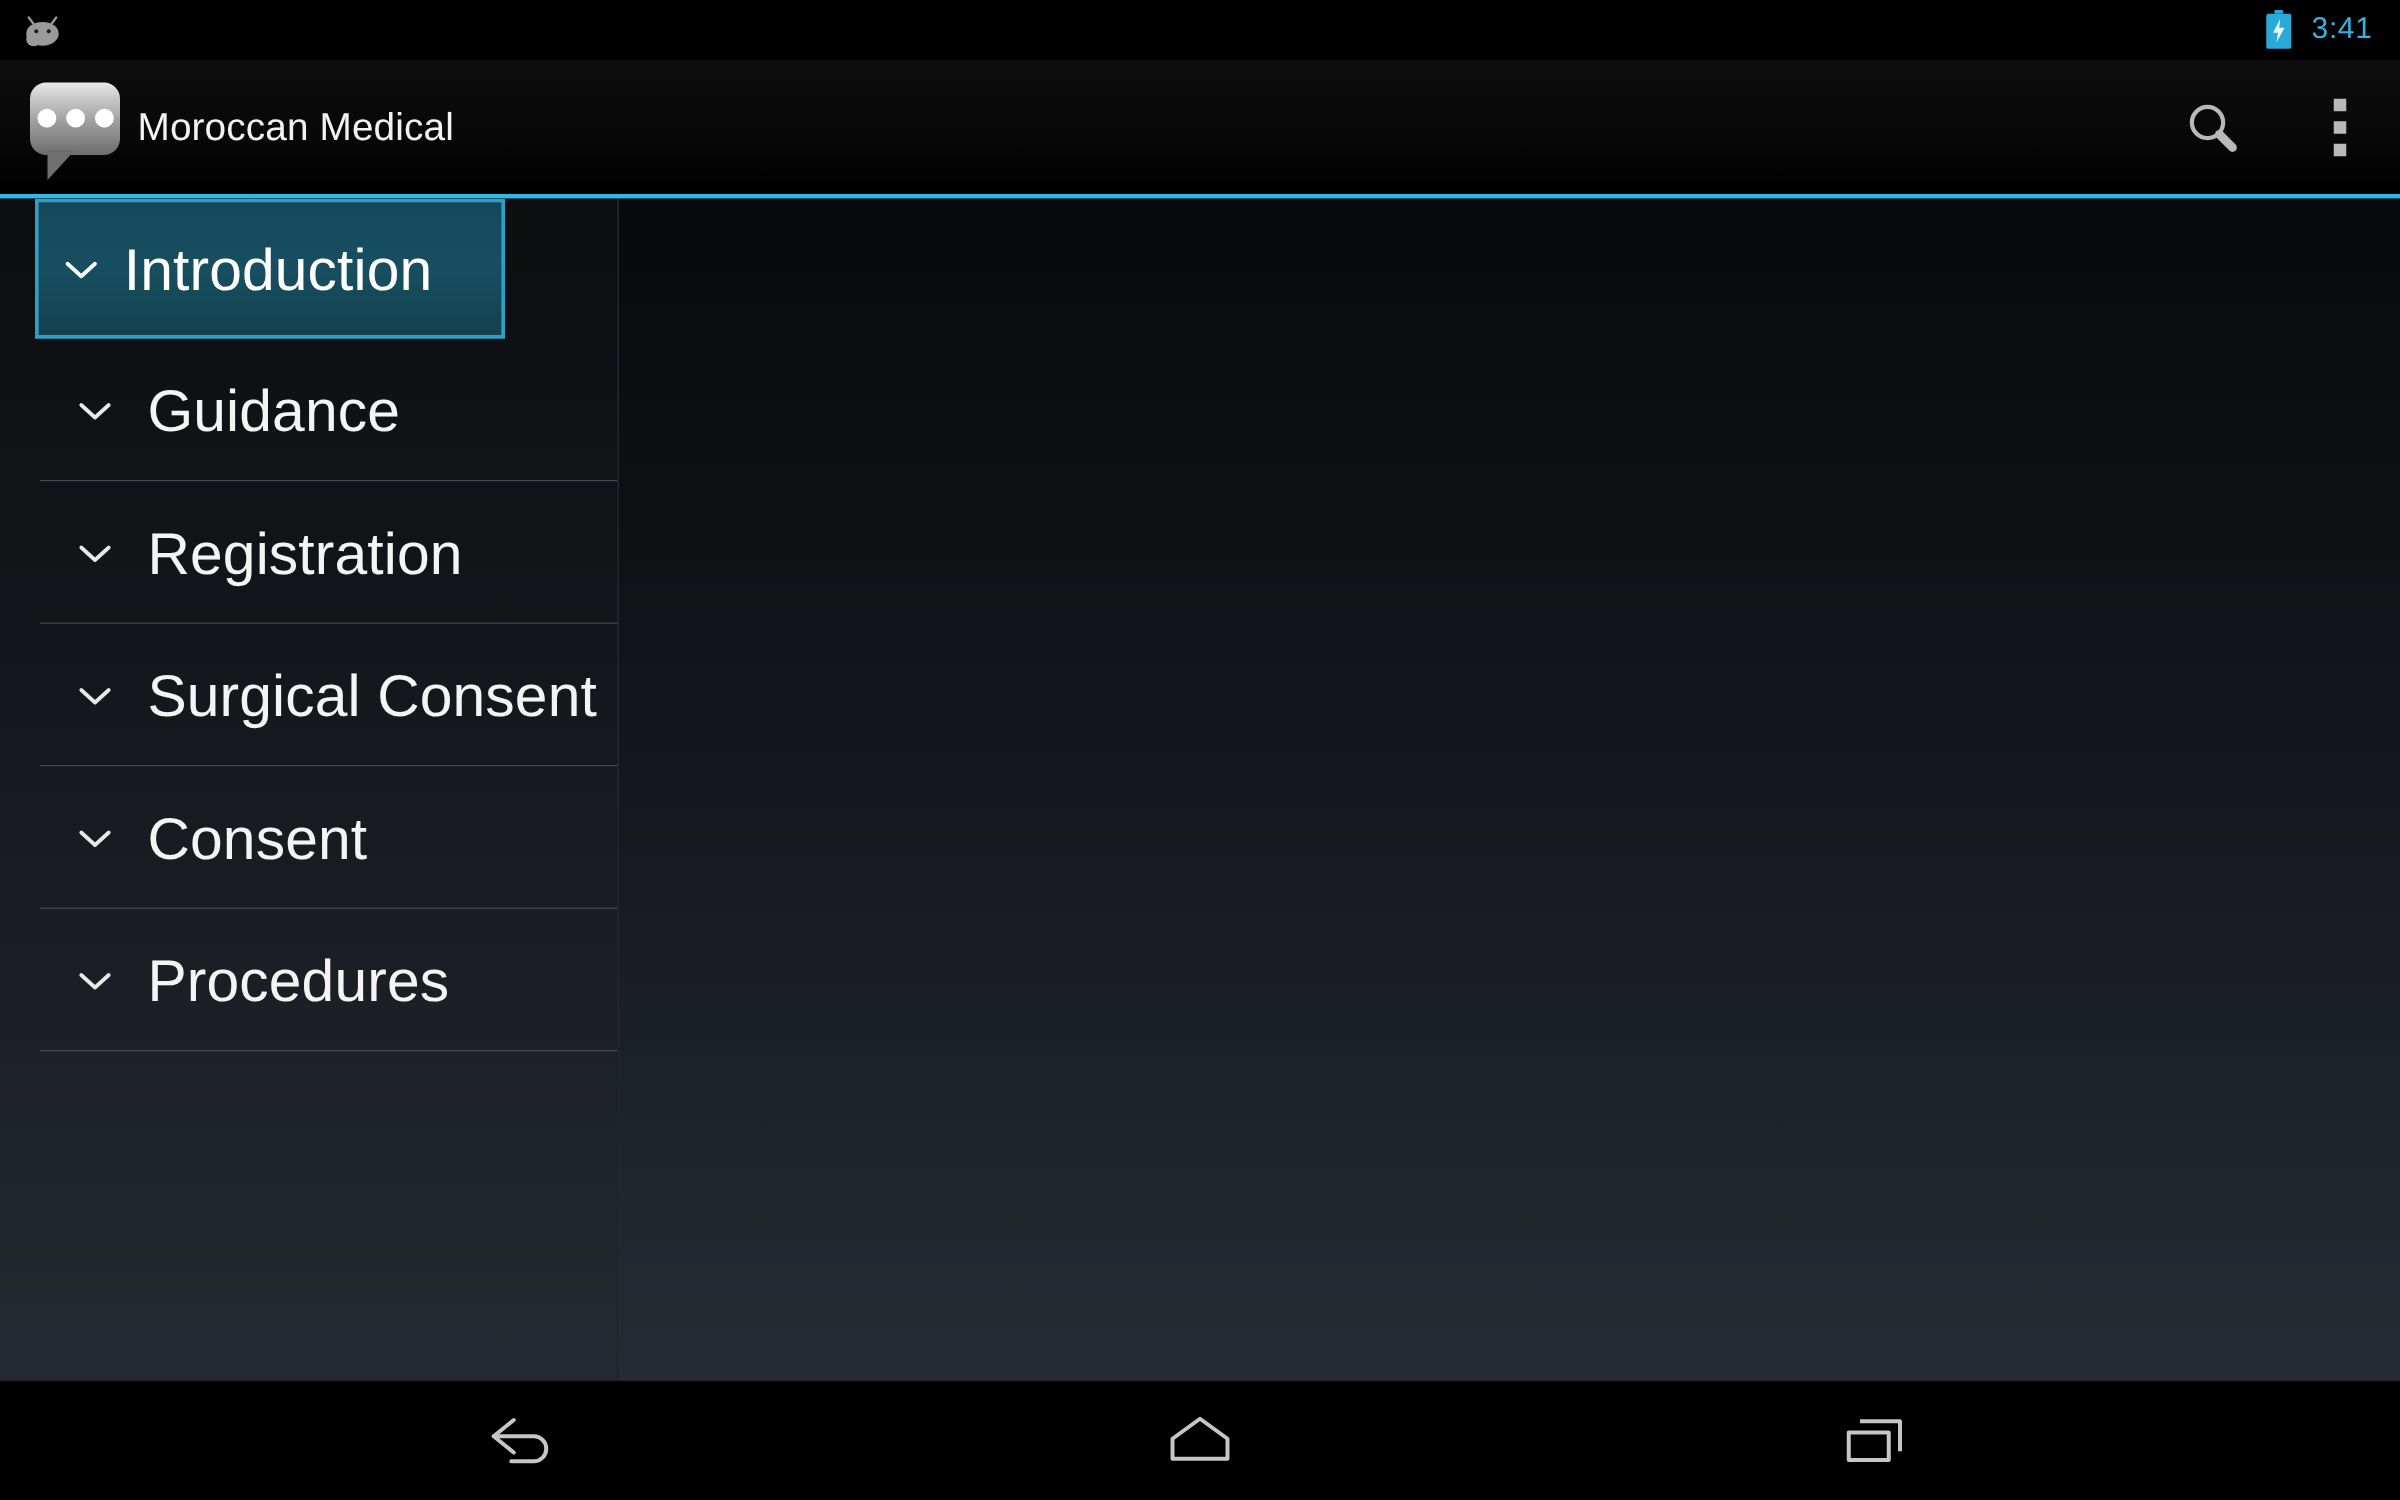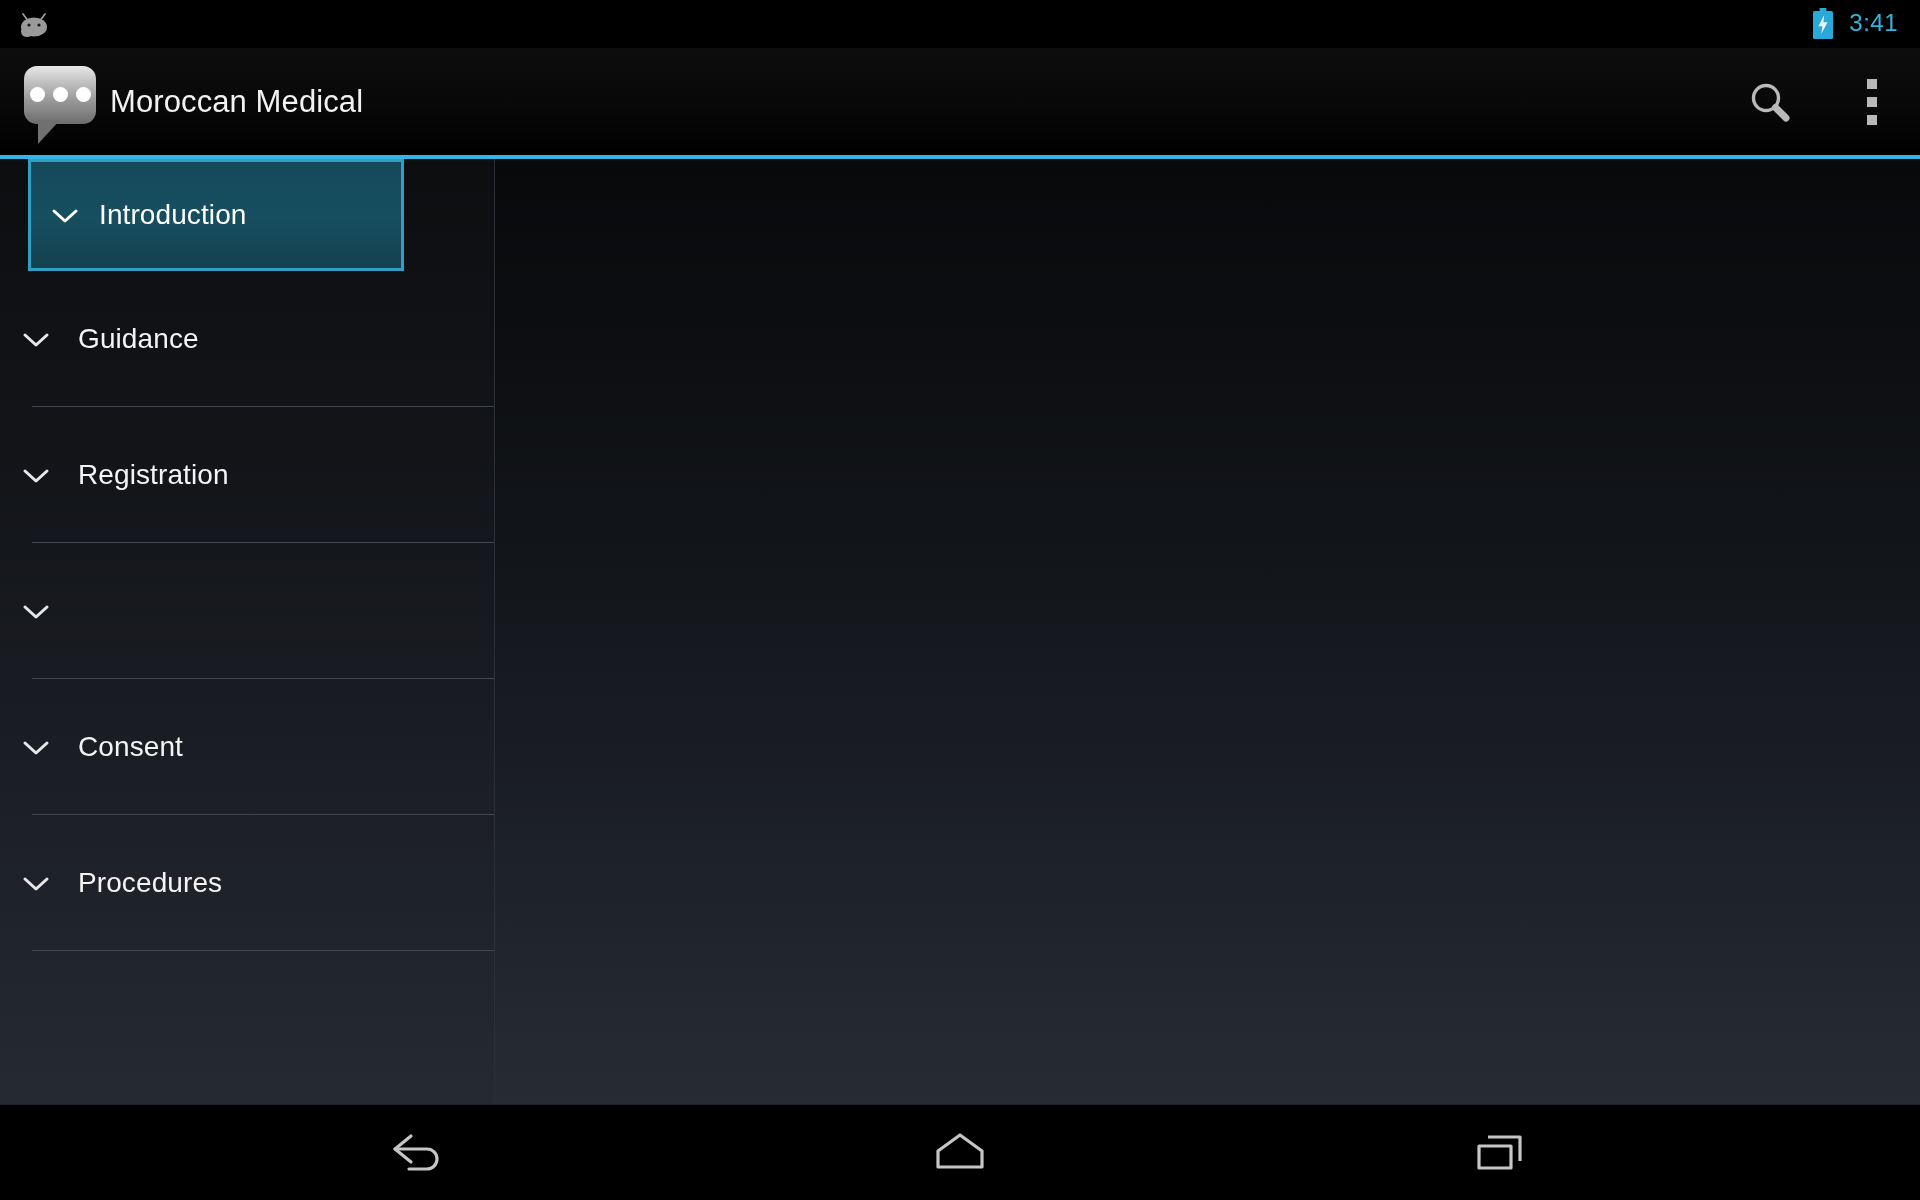--- a/index.html
+++ b/index.html
@@ -125,23 +125,23 @@
     position:relative;
     width:495px; flex:0 0 495px;
     background:linear-gradient(to bottom, #0d0e10 0%, #121418 30%, #1a1d23 62%, #252a32 100%);
     border-right:1px solid #2b2f36;
     overflow:hidden;
   }
   .list { display:block; }
 
   .row {
     position:relative;
-    height:136px;
+    height:114px;
     display:flex; align-items:center;
-    padding-left:16px;
+    padding-left:56px;
     cursor:pointer;
   }
   .row .divider {
     position:absolute;
     left:32px; right:0; bottom:0;
     height:1px;
     background:#43474d;
   }
   .row:first-child .divider { display:none; }
 
@@ -158,21 +158,21 @@
     width:40px; height:40px;
     flex:0 0 40px;
     display:flex; align-items:center; justify-content:center;
     margin-right:22px;
   }
   .row.selected .chev { margin-right:14px; }
   .chev svg { display:block; }
 
   .row-label {
     color:#f4f4f4;
-    font-size:28px;
+    font-size:47px;
     font-weight:400;
     letter-spacing:0.1px;
     white-space:nowrap;
   }
   .row.selected .row-label { color:#ffffff; }
 
   .content {
     flex:1 1 auto;
     background:linear-gradient(to bottom, #08090b 0%, #0d0f12 22%, #14171c 48%, #1d2128 74%, #272c34 100%);
   }
@@ -292,20 +292,21 @@
         </div>
 
 
         <div class="row">
           <span class="divider"></span>
           <span class="chev">
             <svg width="38" height="38" viewBox="0 0 38 38" xmlns="http://www.w3.org/2000/svg">
               <path d="M8 15 L19 25 L30 15" fill="none" stroke="#e8e8e8" stroke-width="3" stroke-linecap="round" stroke-linejoin="round"></path>
             </svg>
           </span>
+          <span class="row-label">Surgical Consent</span>
         </div>
 
         <div class="row">
           <span class="divider"></span>
           <span class="chev">
             <svg width="38" height="38" viewBox="0 0 38 38" xmlns="http://www.w3.org/2000/svg">
               <path d="M8 15 L19 25 L30 15" fill="none" stroke="#e8e8e8" stroke-width="3" stroke-linecap="round" stroke-linejoin="round"></path>
             </svg>
           </span>
           <span class="row-label">Consent</span>

